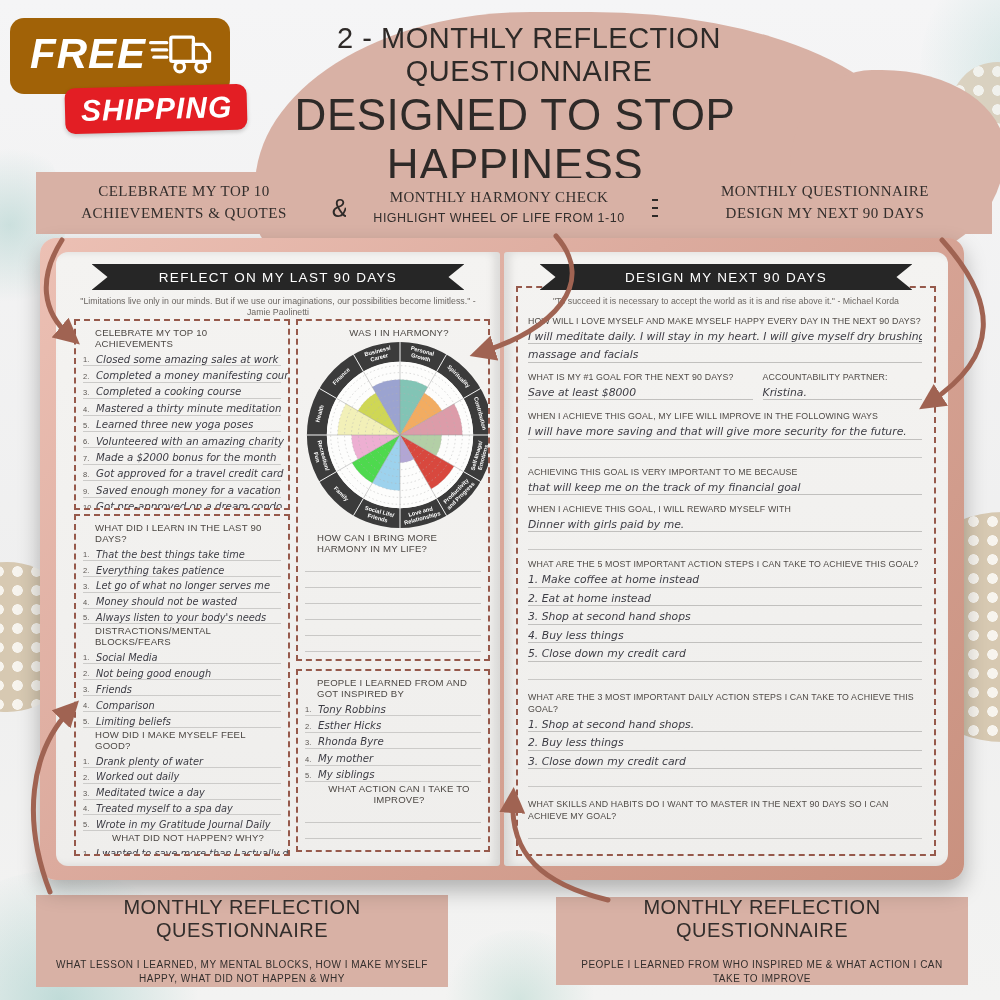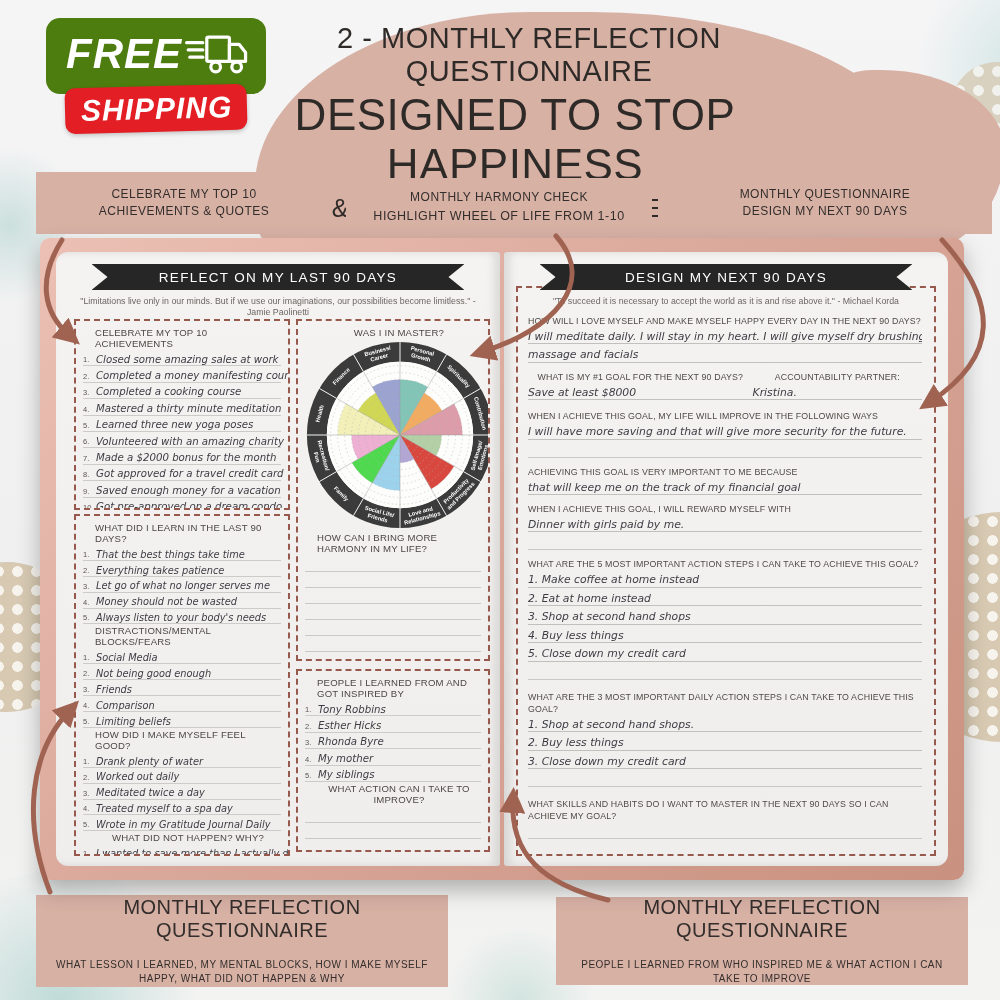--- a/index.html
+++ b/index.html
@@ -10,37 +10,37 @@
   .dotcircle{position:absolute;border-radius:50%;z-index:0;background-color:#d7c9b2;
     background-image:radial-gradient(#f7f4ee 5px,rgba(0,0,0,0) 5.6px);background-size:19px 19px;}
   .splash{position:absolute;background:var(--rose,#d8b1a5);z-index:1;}
   
   .header{position:absolute;left:230px;top:22px;width:570px;text-align:center;z-index:2;letter-spacing:.5px;}
   .h-line1{font-size:29px;padding-left:28px;}
   .h-line2{font-size:44px;margin-top:2px;}
   .h-line3{font-size:25px;margin-top:4px;}
   
   .badge{position:absolute;left:10px;top:18px;z-index:5;}
-  .badge-free{background:#4d7c0f;color:#fff;border-radius:14px;padding:10px 18px 14px 20px;
-    display:flex;align-items:center;gap:3px;width:182px;margin-left:36px;}
+  .badge-free{background:#a16207;color:#fff;border-radius:14px;padding:10px 18px 14px 20px;
+    display:flex;align-items:center;gap:3px;width:182px;}
   .badge-free span{font-size:42px;font-weight:700;font-style:italic;letter-spacing:1px;}
   .badge-ship{background:#e31e24;color:#fff;border-radius:10px;padding:6px 16px;margin:-8px 0 0 55px;
     font-size:30px;font-weight:700;font-style:italic;letter-spacing:1px;width:150px;text-align:center;
     transform:rotate(-1.5deg);box-shadow:0 2px 4px rgba(0,0,0,.2);}
   
   .callout{position:absolute;background:var(--rose,#d8b1a5);color:#332e2c;text-align:center;z-index:2;
     display:flex;flex-direction:column;justify-content:center;letter-spacing:.5px;}
-  .co-big{font-size:12px;line-height:1.45;}
+  .co-big{font-size:15px;line-height:1.45;font-family:Liberation Serif, serif;}
   .co-small{font-size:12.5px;margin-top:3px;}
   .co-title{font-size:20px;}
   .co-sub{font-size:10px;line-height:1.4;margin-top:16px;}
   
   .cover{position:absolute;left:40px;top:238px;width:924px;height:642px;z-index:3;
     background:linear-gradient(135deg,#ecc0b4 0%,#dcab9e 40%,#c9917f 100%);
-    border-radius:10px;box-shadow:0 10px 22px rgba(0,0,0,.28);}
+    border-radius:16px;box-shadow:0 10px 22px rgba(0,0,0,.28);}
   .page{position:absolute;top:14px;height:614px;width:444px;
     background:linear-gradient(180deg,#f4f3f1 0%,#efeeec 100%);overflow:hidden;}
   .page-left{left:16px;border-radius:12px 3px 3px 12px;box-shadow:inset -6px 0 9px rgba(0,0,0,.10);}
   .page-right{left:464px;border-radius:3px 12px 12px 3px;box-shadow:inset 6px 0 9px rgba(0,0,0,.10);}
   .ribbon{position:absolute;top:12px;left:8%;width:84%;height:26px;background:#262626;color:#fff;
     display:flex;align-items:center;justify-content:center;font-size:13.5px;letter-spacing:1.3px;
     clip-path:polygon(0 0,100% 0,calc(100% - 16px) 50%,100% 100%,0 100%,16px 50%);z-index:2;}
   .quote{position:absolute;top:44px;left:4%;width:92%;text-align:center;font-size:8.8px;color:#6b6662;line-height:1.25;}
   .dashbox{position:absolute;border:2px dashed var(--dash,#96594b);padding:5px 7px;box-sizing:border-box;overflow:hidden;}
   .boxtitle{font-size:9.6px;color:#4c4743;letter-spacing:.2px;margin:1px 0 2px 12px;}
@@ -54,21 +54,21 @@
   .sm .hw{font-size:9.8px;}
   .bl{height:15px;border-bottom:1px solid #c9c8c6;}
   .wheelwrap{width:190px;height:190px;margin:1px auto 2px auto;}
   
   .rp-dash{position:absolute;left:12px;top:34px;right:12px;bottom:10px;border:2px dashed var(--dash,#96594b);pointer-events:none;}
   .rp-content{position:absolute;left:24px;top:64px;right:26px;bottom:14px;overflow:hidden;}
   .q{font-size:8.8px;color:#4f4a46;letter-spacing:.15px;line-height:1.35;}
   .ans{min-height:15.5px;border-bottom:1px solid #c1c0be;margin-bottom:2px;display:flex;align-items:flex-end;}
   .ans .hw{font-size:10.8px;}
   .sec{margin-top:9px;}
-  .goalrow{display:grid;grid-template-columns:57% 43%;text-align:center;}
+  .goalrow{display:grid;grid-template-columns:57% 43%;column-gap:10px;}
   
   .arrows{position:absolute;left:0;top:0;width:1000px;height:1000px;z-index:6;pointer-events:none;}
 </style>
 </head>
 <body>
 
 <div class="blob" style="left:920px;top:-60px;width:240px;height:260px;background:radial-gradient(circle,rgba(176,214,211,.55),rgba(176,214,211,0) 70%);"></div>
 <div class="blob" style="left:-45px;top:130px;width:110px;height:190px;background:radial-gradient(circle,rgba(164,205,200,.5),rgba(164,205,200,0) 70%);"></div>
 <div class="blob" style="left:-90px;top:870px;width:300px;height:260px;background:radial-gradient(circle,rgba(150,200,195,.55),rgba(150,200,195,0) 70%);"></div>
 <div class="blob" style="left:440px;top:930px;width:160px;height:140px;background:radial-gradient(circle,rgba(170,210,200,.45),rgba(170,210,200,0) 70%);"></div>
@@ -248,21 +248,21 @@
           </div>
           <div class="li">
             <span class="num">2.</span>
             <span class="hw">I been spending too much on eating</span>
           </div>
           <div class="li"></div>
         </div>
     </div>
 
     <div class="dashbox" style="left:240px;top:67px;width:194px;height:342px;">
-      <div class="boxtitle center">WAS I IN MASTER?</div>
+      <div class="boxtitle center">WAS I IN HARMONY?</div>
       <div class="wheelwrap" id="wheel"><svg viewBox="0 0 200 200" width="190" height="190">
             <circle cx="100" cy="100" r="87.5" fill="none" stroke="#3b3b3b" stroke-width="21"></circle>
             <circle cx="100" cy="100" r="77" fill="#fdfdfc"></circle>
             <path d="M 100 100 L 100.00 41.60 A 58.4 58.4 0 0 1 129.20 49.42 Z" fill="#71bcab" fill-opacity="0.88"></path>
             <path d="M 100 100 L 125.55 55.75 A 51.1 51.1 0 0 1 144.25 74.45 Z" fill="#f0a14b" fill-opacity="0.88"></path>
             <path d="M 100 100 L 156.90 67.15 A 65.7 65.7 0 0 1 165.70 100.00 Z" fill="#d78e9d" fill-opacity="0.88"></path>
             <path d="M 100 100 L 143.80 100.00 A 43.8 43.8 0 0 1 137.93 121.90 Z" fill="#a9c89a" fill-opacity="0.88"></path>
             <path d="M 100 100 L 156.90 132.85 A 65.7 65.7 0 0 1 132.85 156.90 Z" fill="#d32f23" fill-opacity="0.88"></path>
             <path d="M 100 100 L 114.60 125.29 A 29.2 29.2 0 0 1 100.00 129.20 Z" fill="#a79ace" fill-opacity="0.88"></path>
             <path d="M 100 100 L 100.00 158.40 A 58.4 58.4 0 0 1 70.80 150.58 Z" fill="#8fccea" fill-opacity="0.88"></path>

